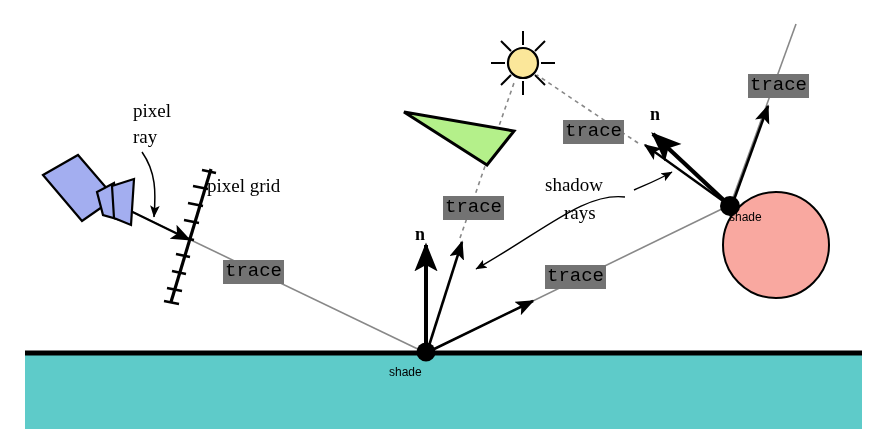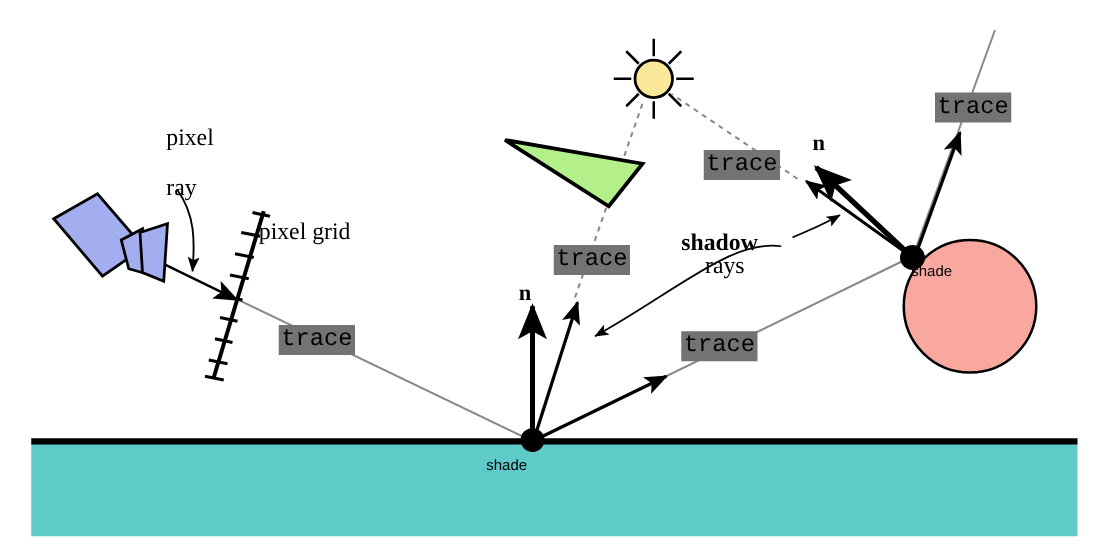--- a/index.html
+++ b/index.html
@@ -176,35 +176,35 @@
 
     <g>
       <path d="M625,197 C 585,192 545,230 476,269" fill="none" stroke="#000000" stroke-width="1.4" marker-end="url(#arrowBlack)"></path>
     </g>
     <g>
       <path d="M634,190 C 650,183 658,180 672,172" fill="none" stroke="#000000" stroke-width="1.4" marker-end="url(#arrowBlack)"></path>
     </g>
   </svg>
 
   <div class="lbl lbl-serif" style="left:133px; top:101px;">pixel</div>
-  <div class="lbl lbl-serif" style="left:133px; top:141px;">ray</div>
+  <div class="lbl lbl-serif" style="left:133px; top:127px;">ray</div>
 
   <div class="lbl lbl-serif" style="left:207px; top:140px;margin-top:36px;">pixel grid</div>
 
   <div class="lbl lbl-mono" style="left:223px; top:260px;">trace</div>
 
   <div class="lbl lbl-mono" style="left:443px; top:196px;">trace</div>
 
   <div class="lbl lbl-mono" style="left:545px; top:265px;">trace</div>
 
   <div class="lbl lbl-mono" style="left:563px; top:120px;">trace</div>
 
   <div class="lbl lbl-mono" style="left:748px; top:74px;">trace</div>
 
-  <div class="lbl lbl-serif" style="left:545px; top:185px;font-weight:bold;">shadow</div>
+  <div class="lbl lbl-serif" style="left:545px; top:175px;">shadow</div>
   <div class="lbl lbl-serif" style="left:564px; top:203px;">rays</div>
 
   <div class="lbl lbl-bold-serif" style="left:415px; top:225px;">n</div>
 
   <div class="lbl lbl-bold-serif" style="left:650px; top:105px;">n</div>
 
   <div class="lbl lbl-mono-plain" style="left:389px; top:366px;">shade</div>
 
   <div class="lbl lbl-mono-plain" style="left:729px; top:211px;">shade</div>
 

